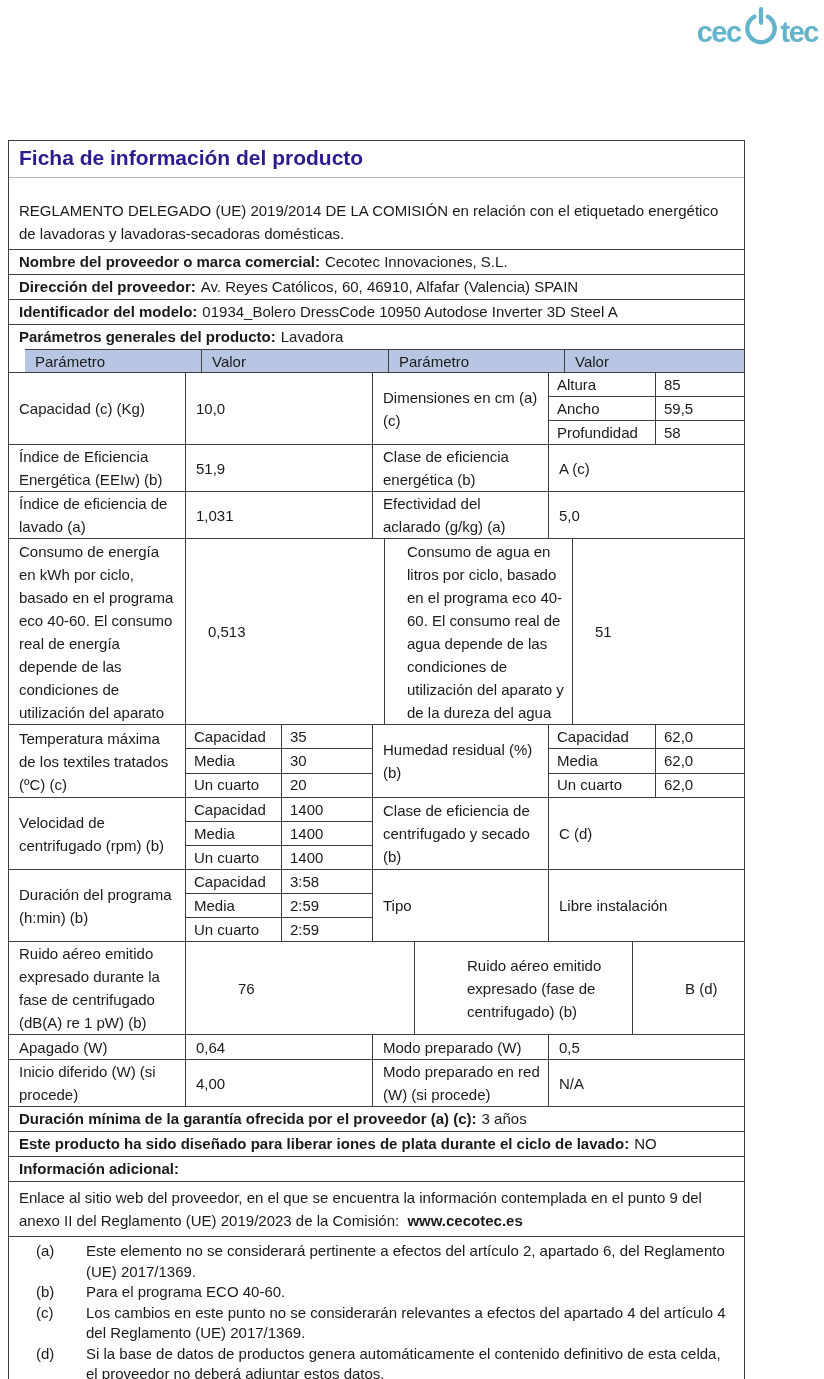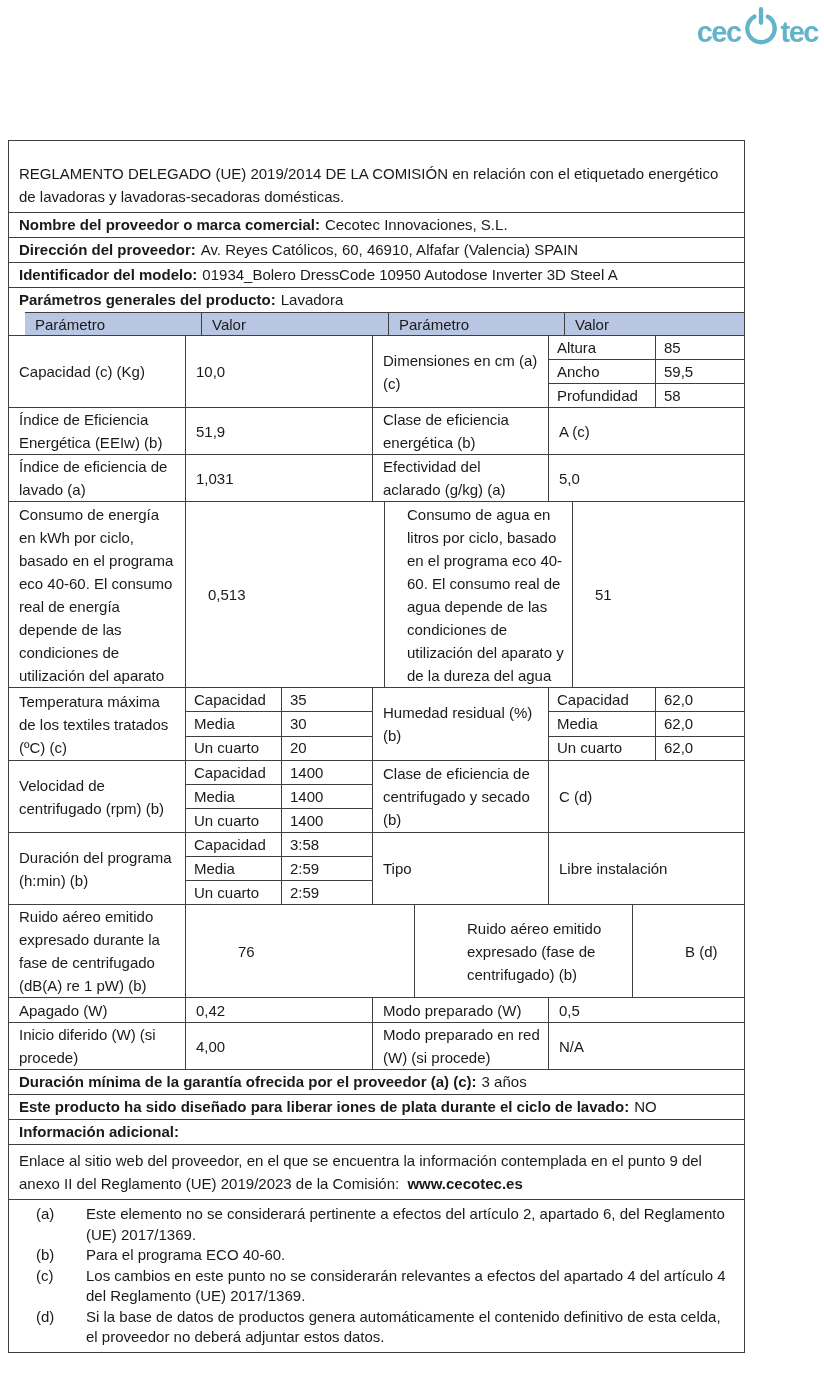--- a/index.html
+++ b/index.html
@@ -60,20 +60,21 @@
   <span class="pw">
     <svg width="36" height="44" viewBox="0 0 100 110">
       <circle cx="50" cy="62" r="38" fill="none" stroke="var(--teal)" stroke-width="12" stroke-linecap="round" stroke-dasharray="198.5 40.2" transform="rotate(-60 50 62)"></circle>
       <line x1="50" y1="8" x2="50" y2="46" stroke="var(--teal)" stroke-width="12" stroke-linecap="round"></line>
     </svg>
   </span>
   <span>tec</span>
 </div>
 
 <div class="sheet">
+  <div class="cell-title">Ficha de información del producto</div>
   <div class="cell-reg">REGLAMENTO DELEGADO (UE) 2019/2014 DE LA COMISIÓN en relación con el etiquetado energético de lavadoras y lavadoras-secadoras domésticas.</div>
   <div id="info-rows">
       <div class="lrow"><span class="b">Nombre del proveedor o marca comercial:</span><span class="v">Cecotec Innovaciones, S.L.</span></div>
       <div class="lrow"><span class="b">Dirección del proveedor:</span><span class="v">Av. Reyes Católicos, 60, 46910, Alfafar (Valencia) SPAIN</span></div>
       <div class="lrow"><span class="b">Identificador del modelo:</span><span class="v">01934_Bolero DressCode 10950 Autodose Inverter 3D Steel A</span></div>
       <div class="lrow"><span class="b">Parámetros generales del producto:</span><span class="v">Lavadora</span></div>
     </div>
   <div class="phead" id="param-header">
       <div>Parámetro</div>
       <div>Valor</div>
@@ -189,21 +190,21 @@
         <div class="pc">Libre instalación</div>
       </div>
       <div class="prow" style="min-height: 92px; gap: 42px;">
         <div class="pc">Ruido aéreo emitido expresado durante la fase de centrifugado (dB(A) re 1 pW) (b)</div>
         <div class="pc">76</div>
         <div class="pc">Ruido aéreo emitido expresado (fase de centrifugado) (b)</div>
         <div class="pc">B (d)</div>
       </div>
       <div class="prow" style="min-height: 25px;">
         <div class="pc">Apagado (W)</div>
-        <div class="pc">0,42</div>
+        <div class="pc">0,64</div>
         <div class="pc">Modo preparado (W)</div>
         <div class="pc">0,5</div>
       </div>
       <div class="prow" style="min-height: 46px;">
         <div class="pc">Inicio diferido (W) (si procede)</div>
         <div class="pc">4,00</div>
         <div class="pc">Modo preparado en red (W) (si procede)</div>
         <div class="pc">N/A</div>
       </div>
     </div>

